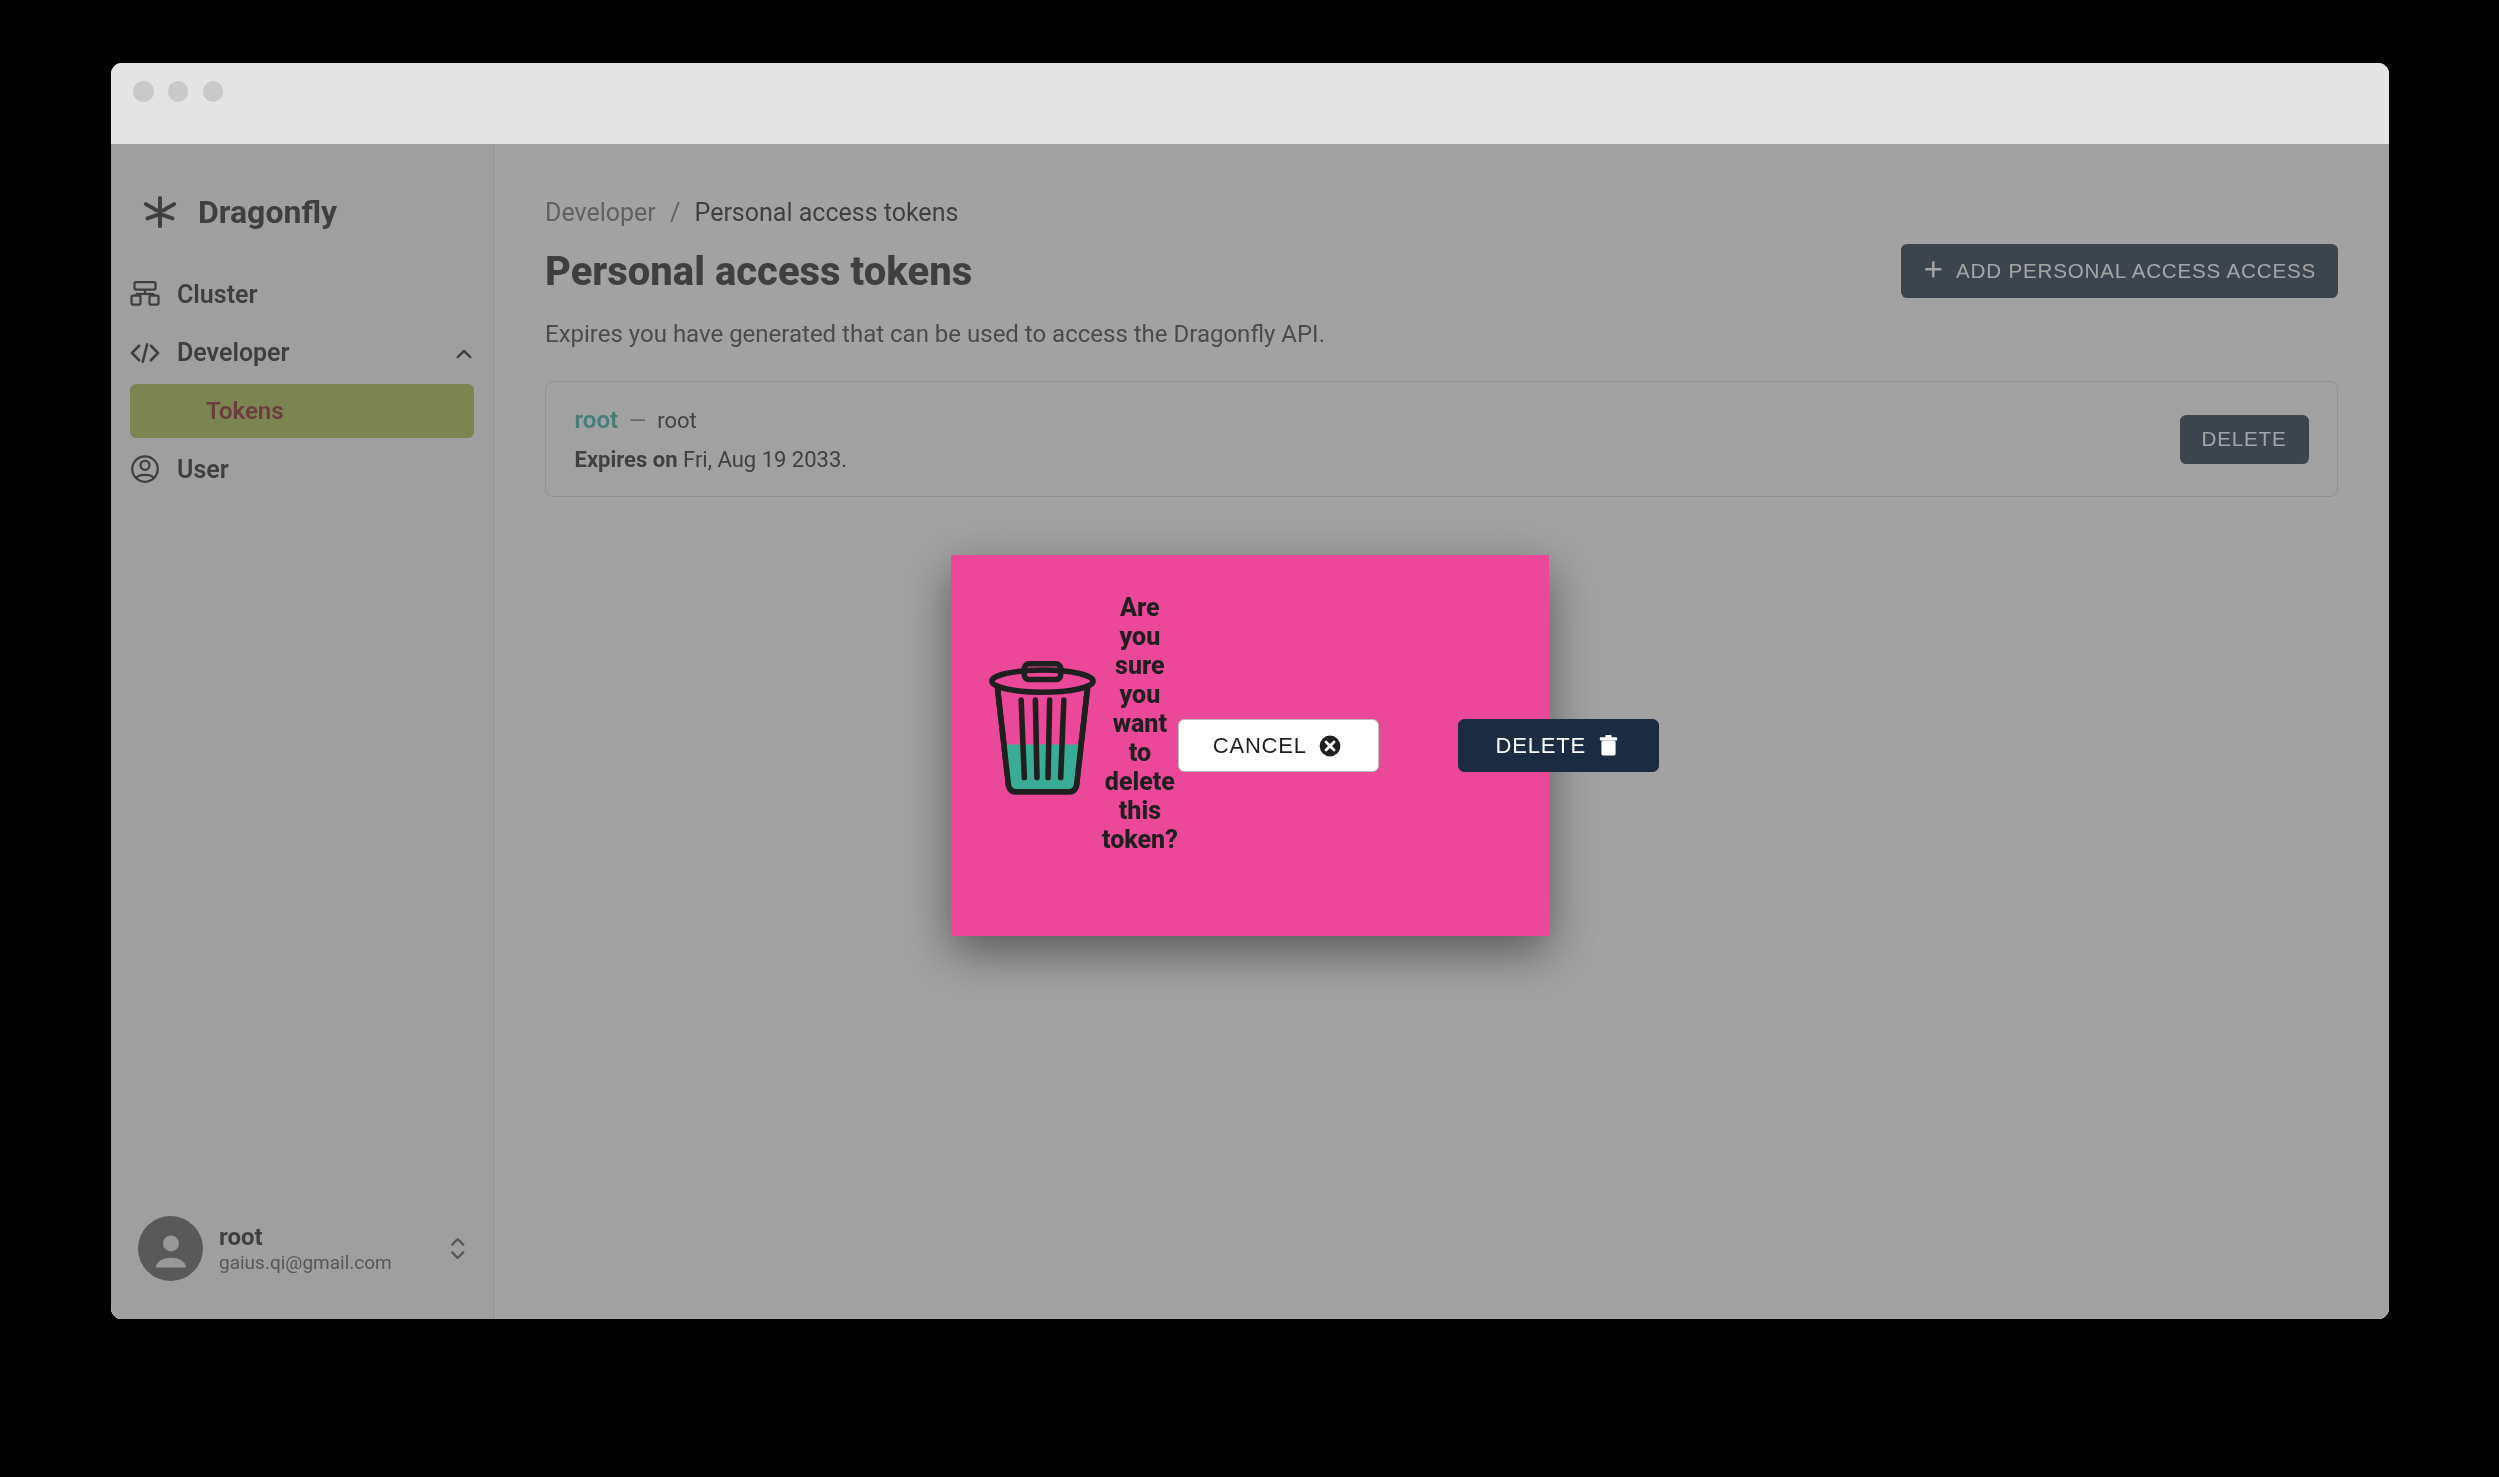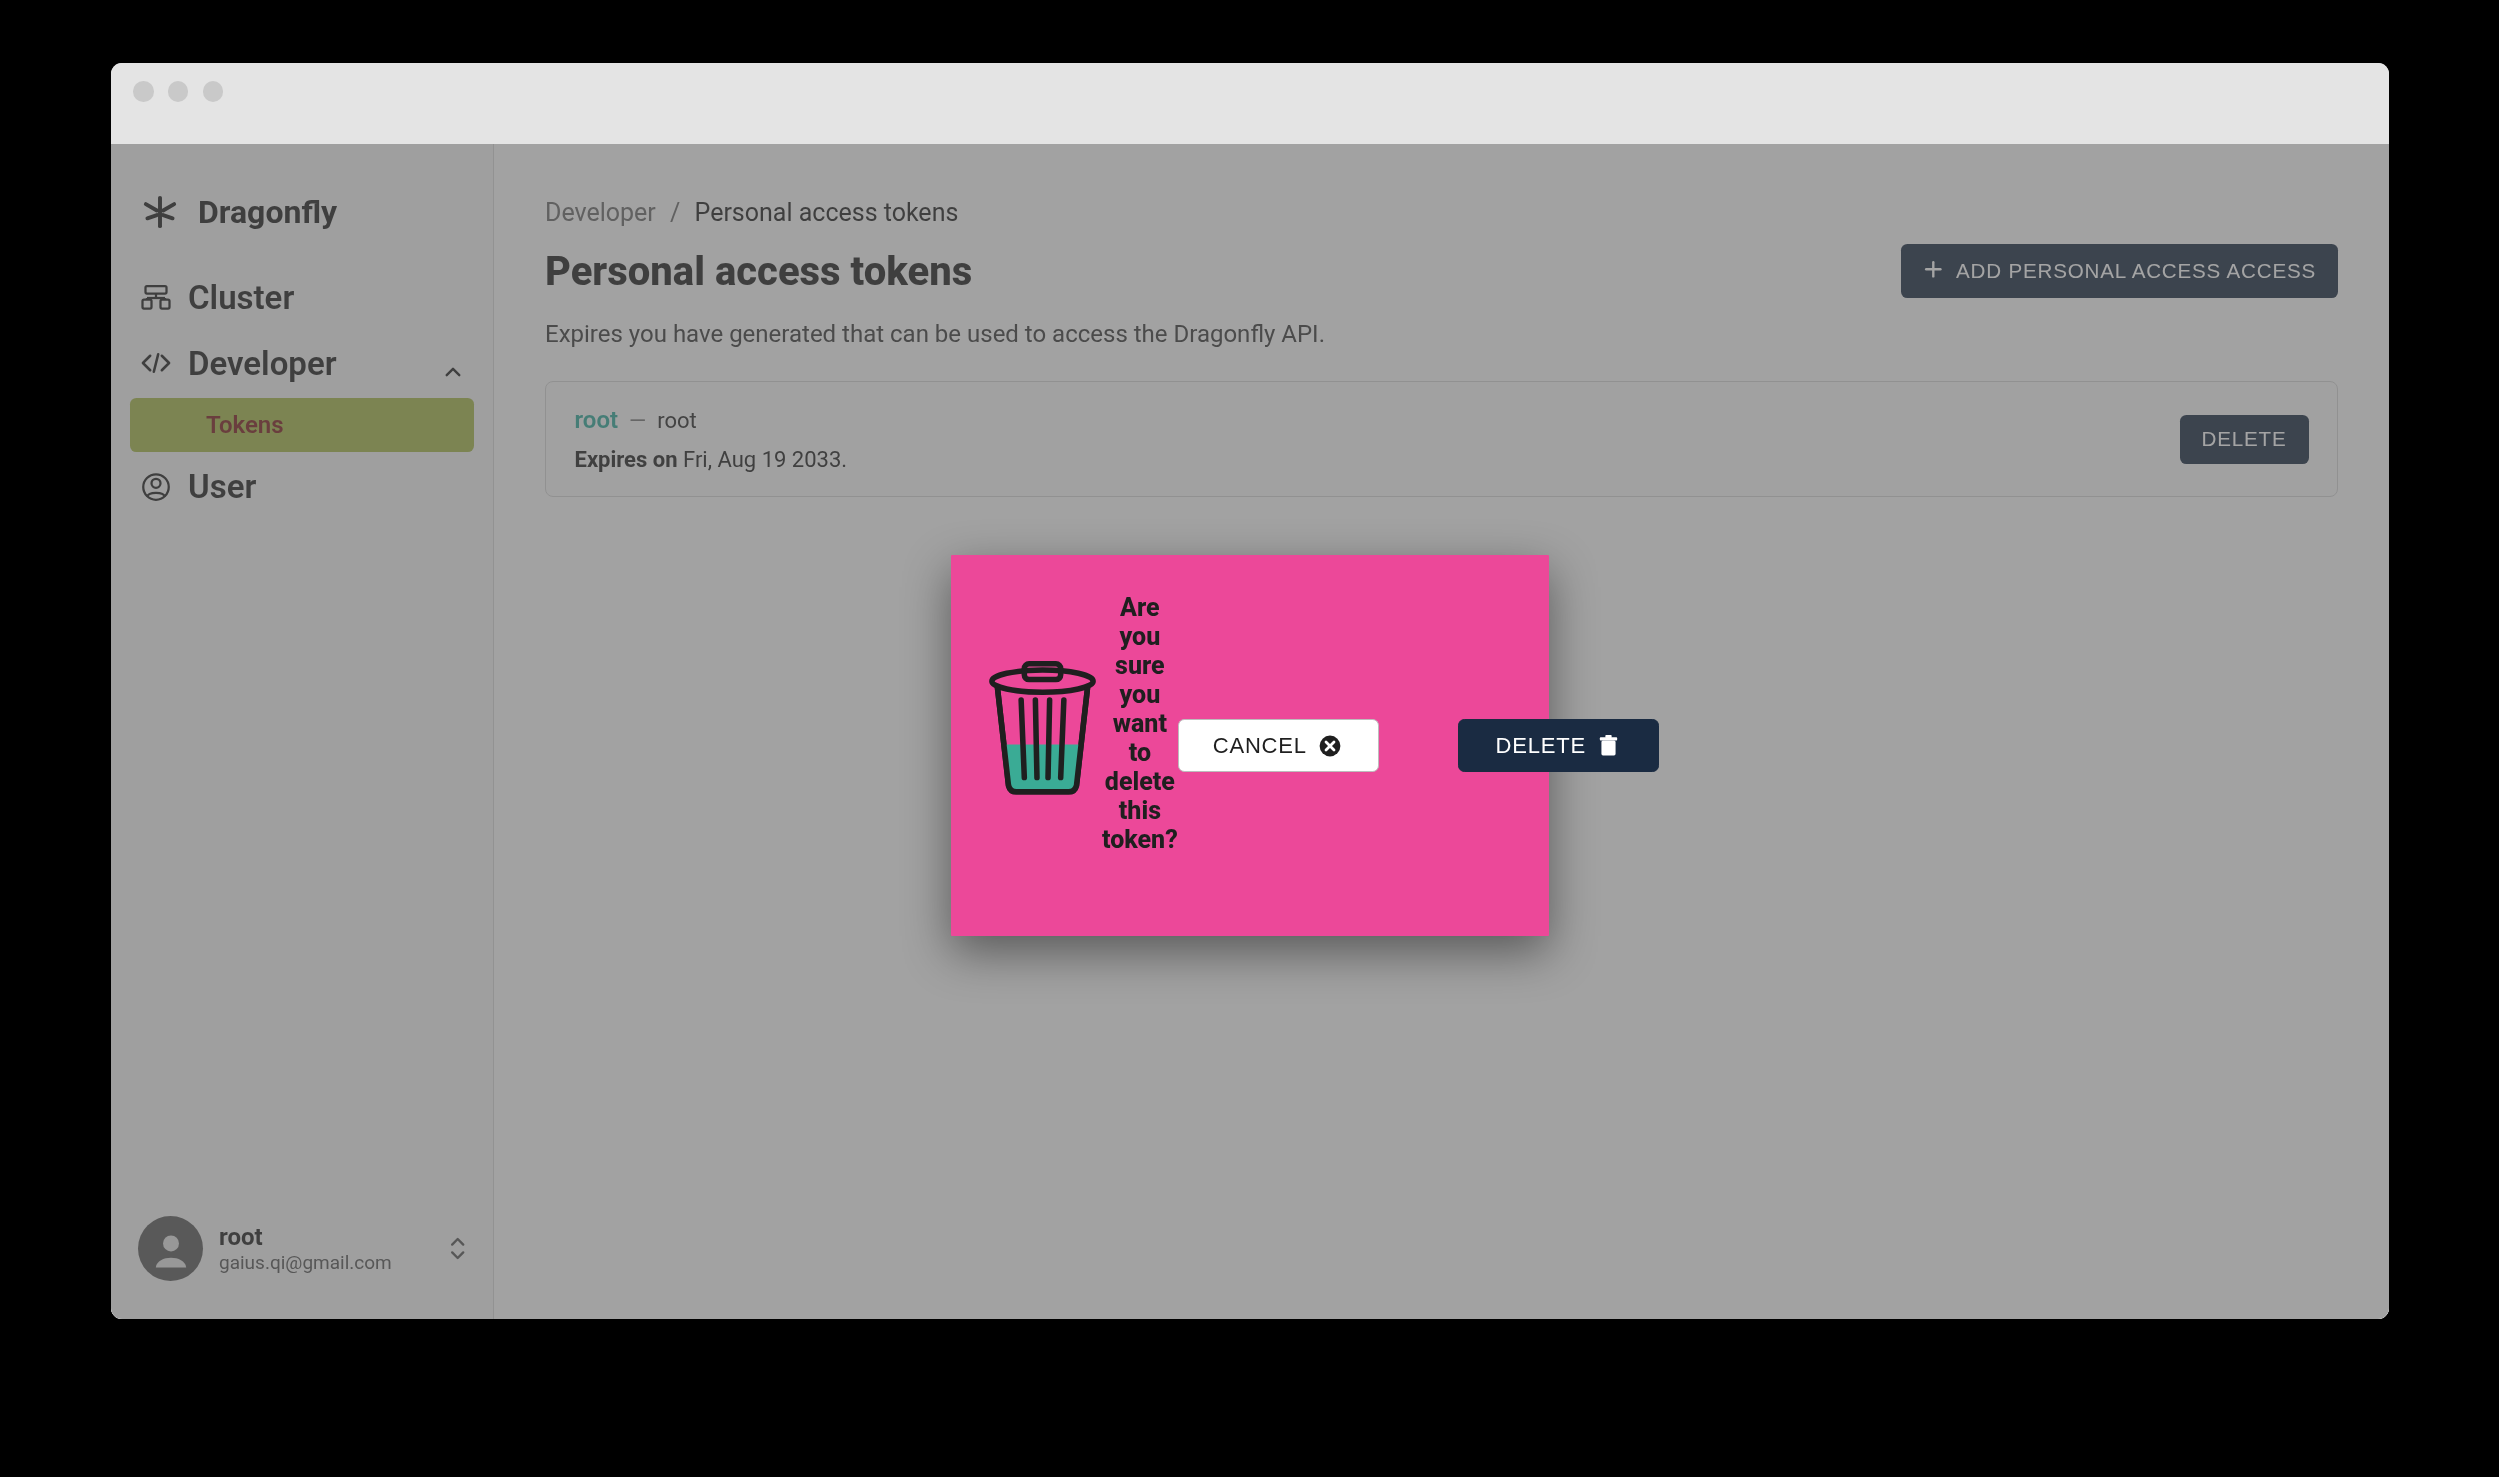--- a/index.html
+++ b/index.html
@@ -76,22 +76,22 @@
     }
     .nav {
       display: flex;
       flex-direction: column;
       gap: 4.7px;
     }
     .nav-item {
       display: flex;
       align-items: center;
       gap: 16px;
-      padding: 11px 29px;
-      font-size: 33px;
+      padding: 11px 18px;
+      font-size: 25px;
       font-weight: 600;
       color: #1f1f1f;
       cursor: pointer;
     }
     .nav-item .icon {
       width: 32px;
       height: 32px;
       display: flex;
       align-items: center;
       justify-content: center;

